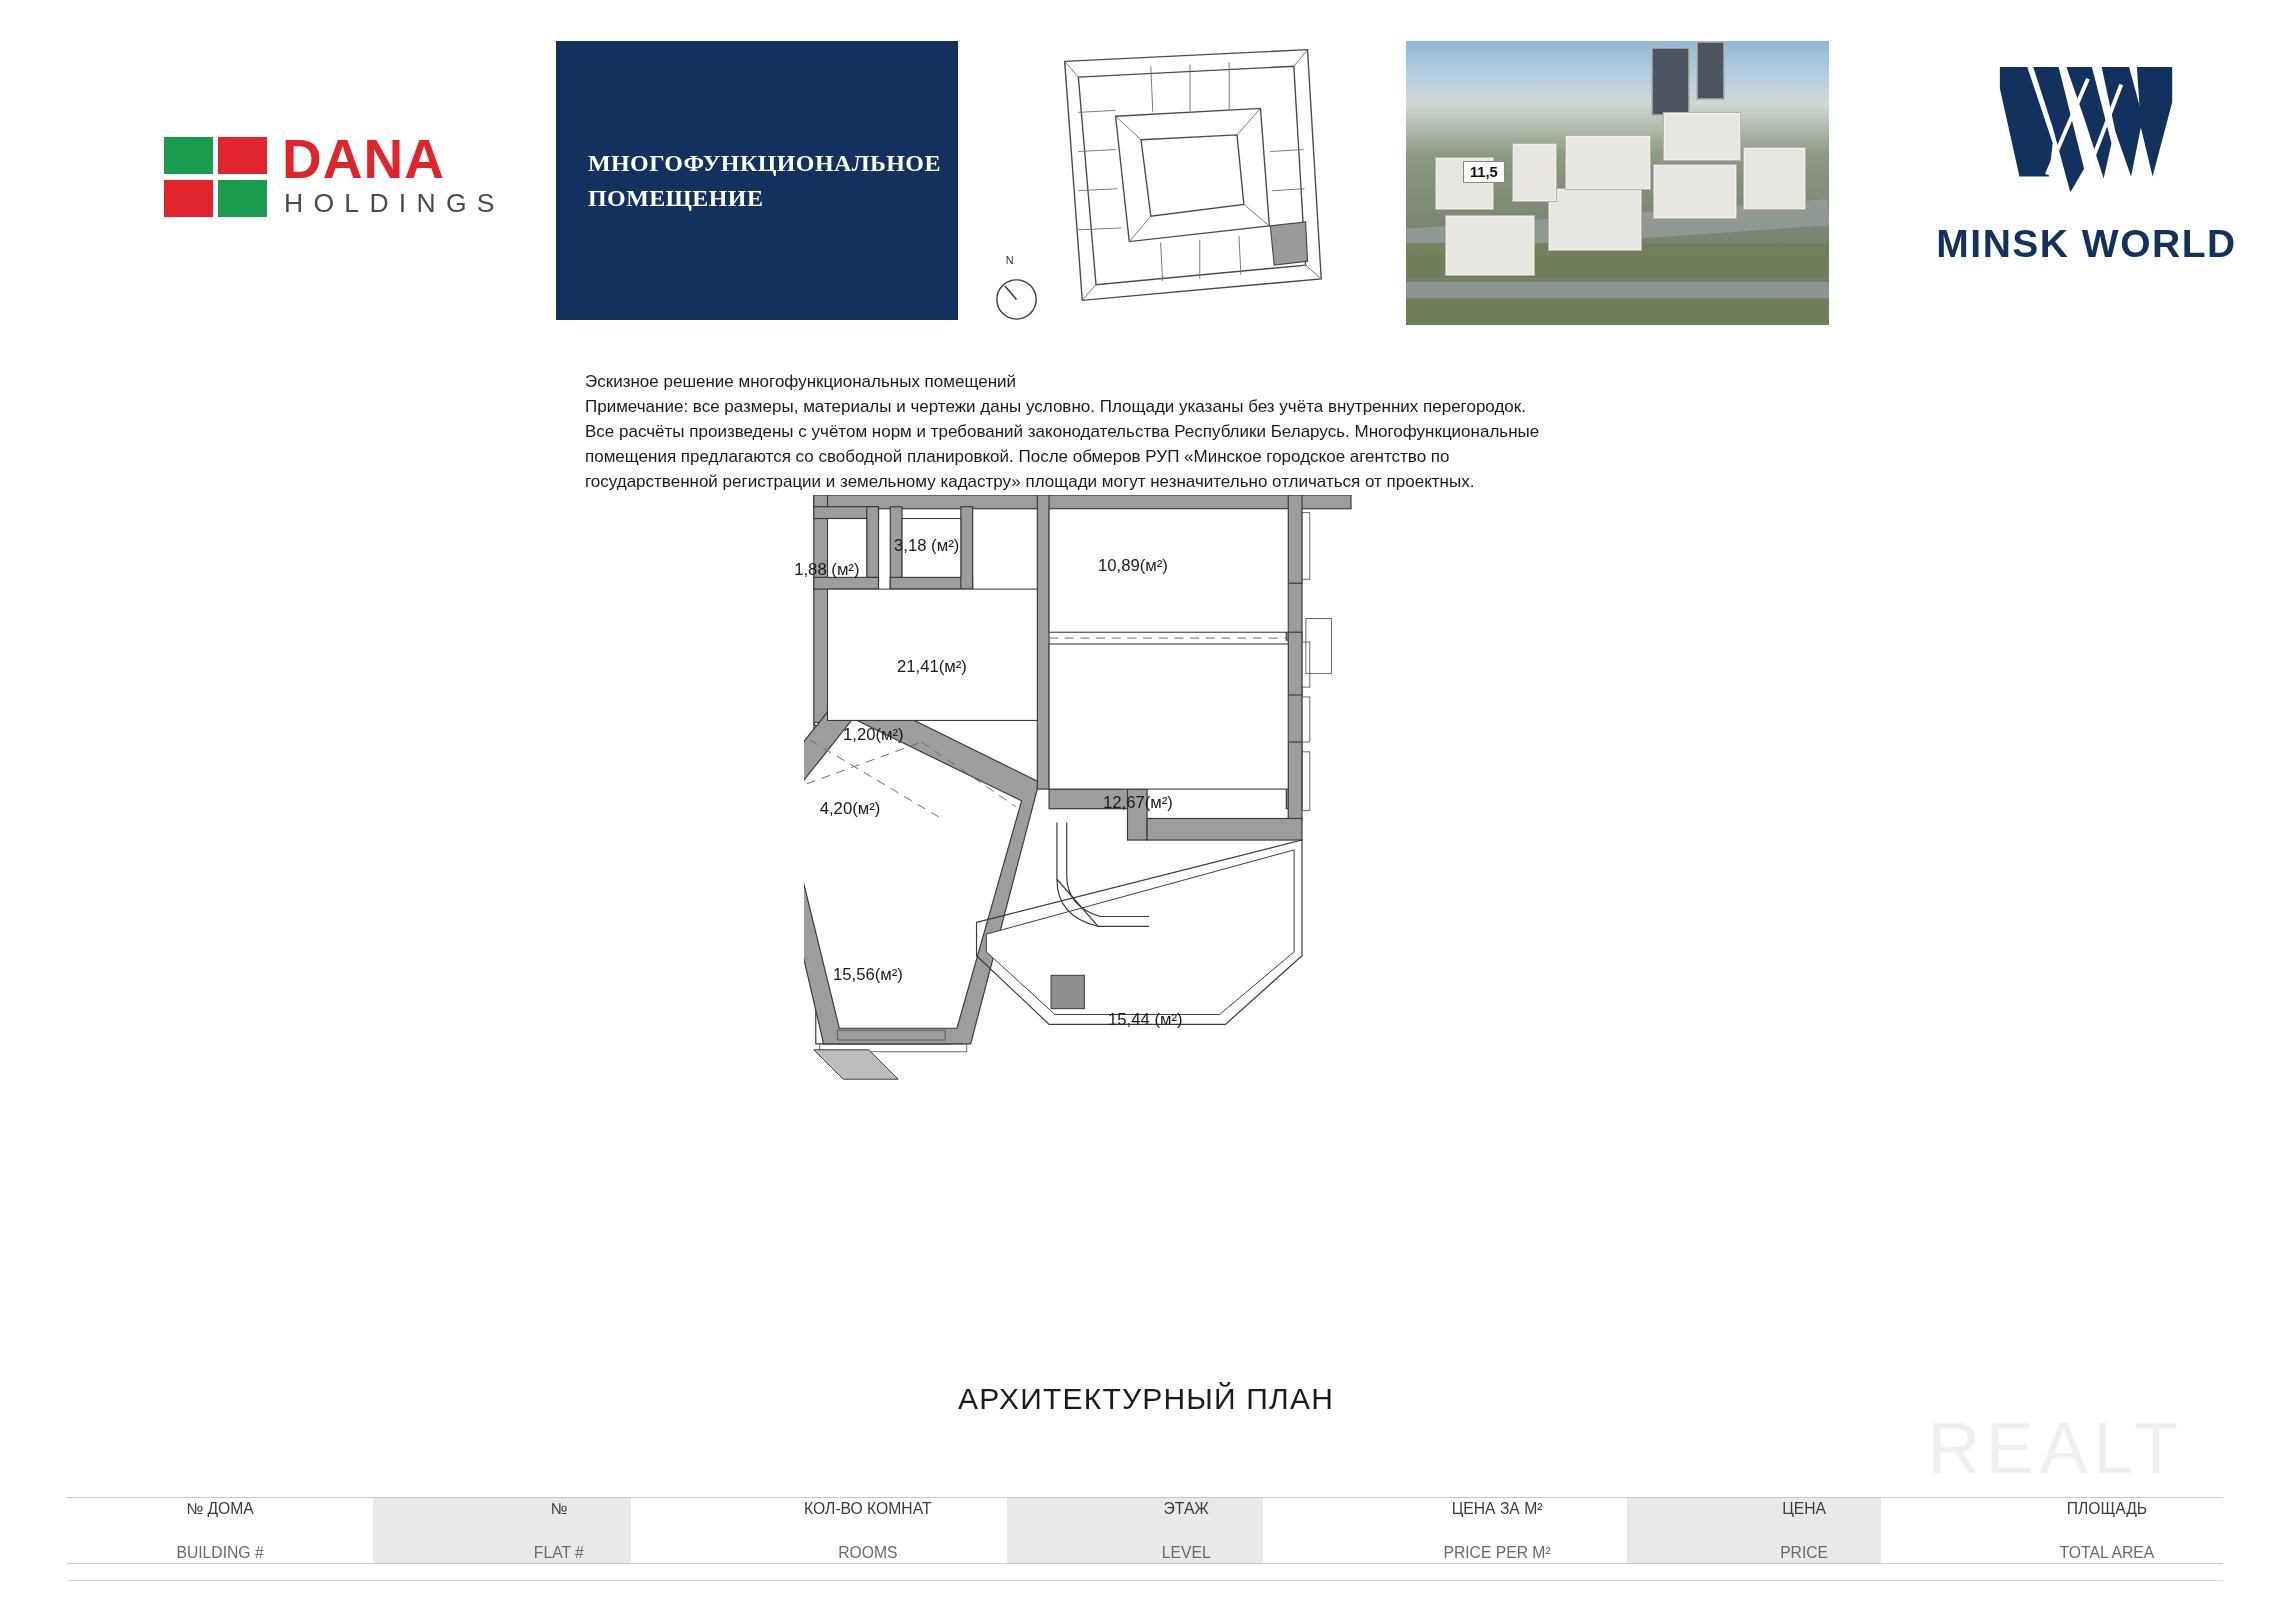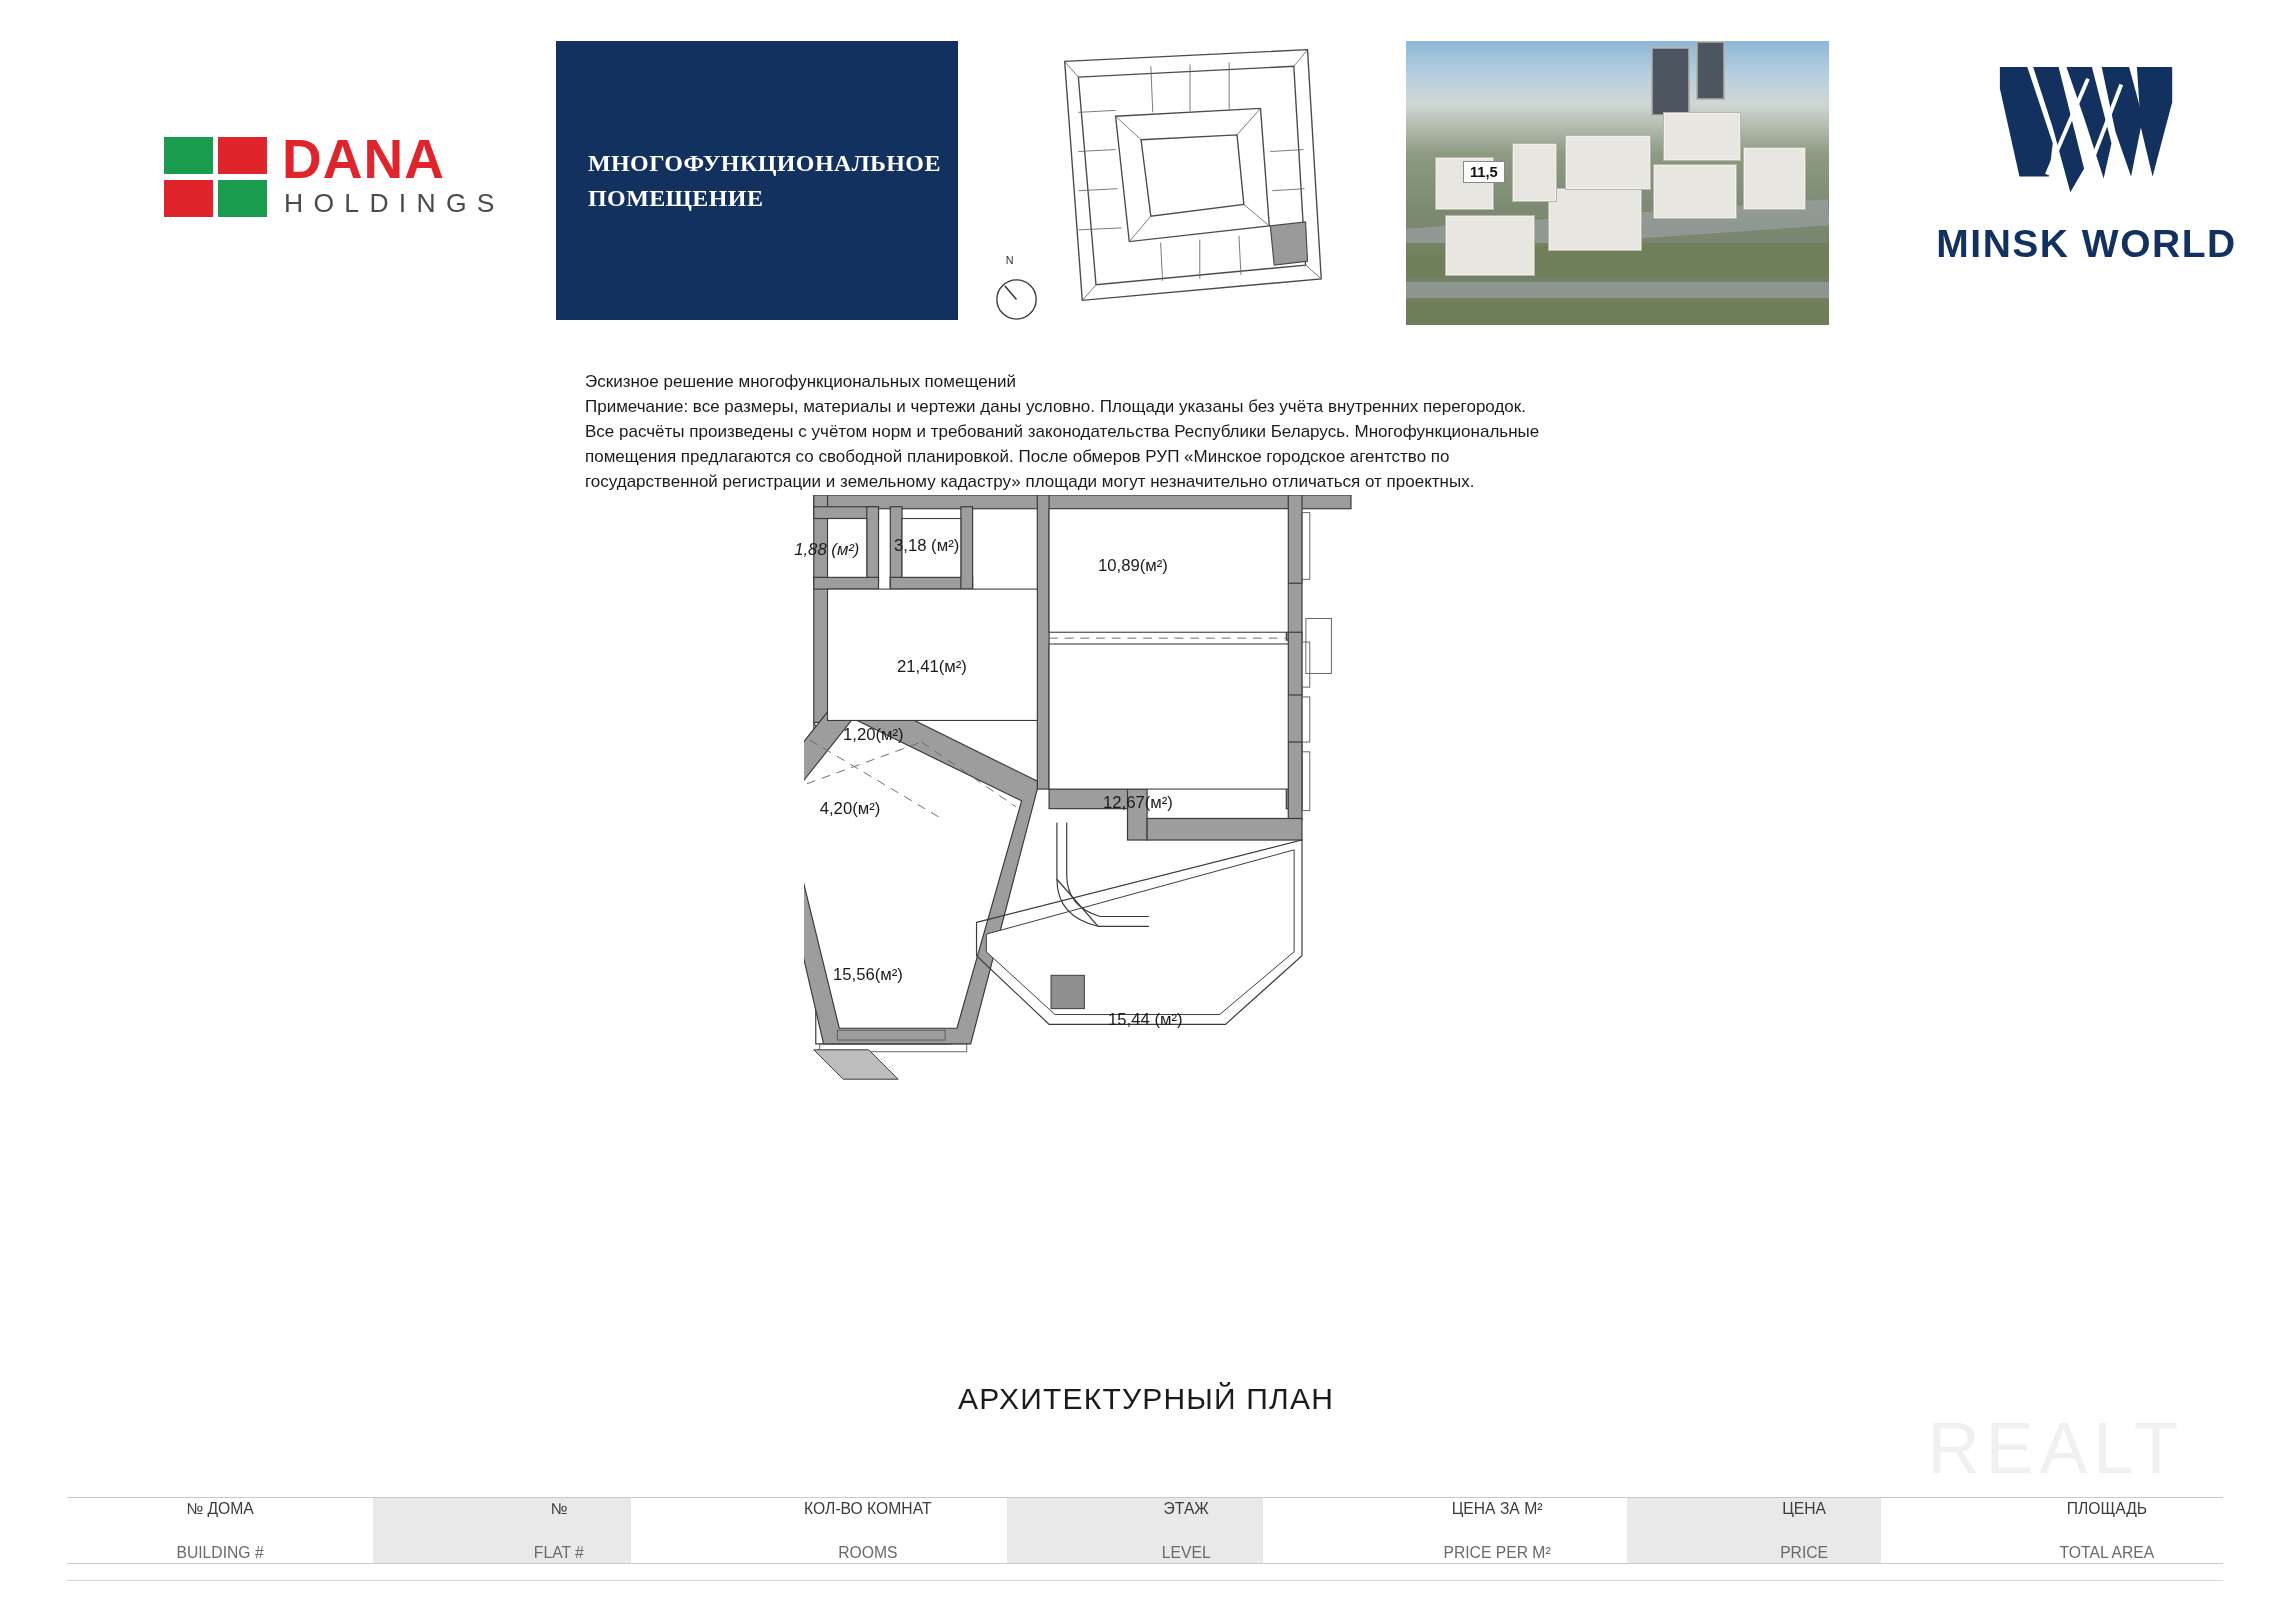--- a/index.html
+++ b/index.html
@@ -382,21 +382,21 @@
     <g stroke="#555" stroke-width="0.9" fill="none">
       <rect x="34" y="546" width="110" height="10"></rect>
       <rect x="16" y="560" width="150" height="8"></rect>
     </g>
 
     <g fill="#bdbdbd" stroke="#3a3a3a" stroke-width="1">
       <path d="M10 566 L40 596 L96 596 L66 566 Z"></path>
     </g>
   </svg>
 
-  <div class="area-label" style="left:-9.8px; top:45px;font-style:italic;">1,88 (м²)</div>
+  <div class="area-label" style="left:-9.8px; top:65px;">1,88 (м²)</div>
   <div class="area-label" style="left:90px; top:41px;">3,18 (м²)</div>
   <div class="area-label" style="left:294px; top:61px;">10,89(м²)</div>
   <div class="area-label" style="left:93px; top:162px;">21,41(м²)</div>
   <div class="area-label" style="left:299px; top:250px;margin-top:48px;">12,67(м²)</div>
   <div class="area-label" style="left:39px; top:230px;">1,20(м²)</div>
   <div class="area-label" style="left:15.7px; top:304px;">4,20(м²)</div>
   <div class="area-label" style="left:29px; top:470px;">15,56(м²)</div>
   <div class="area-label" style="left:304px; top:515px;">15,44 (м²)</div>
 </div>
 

